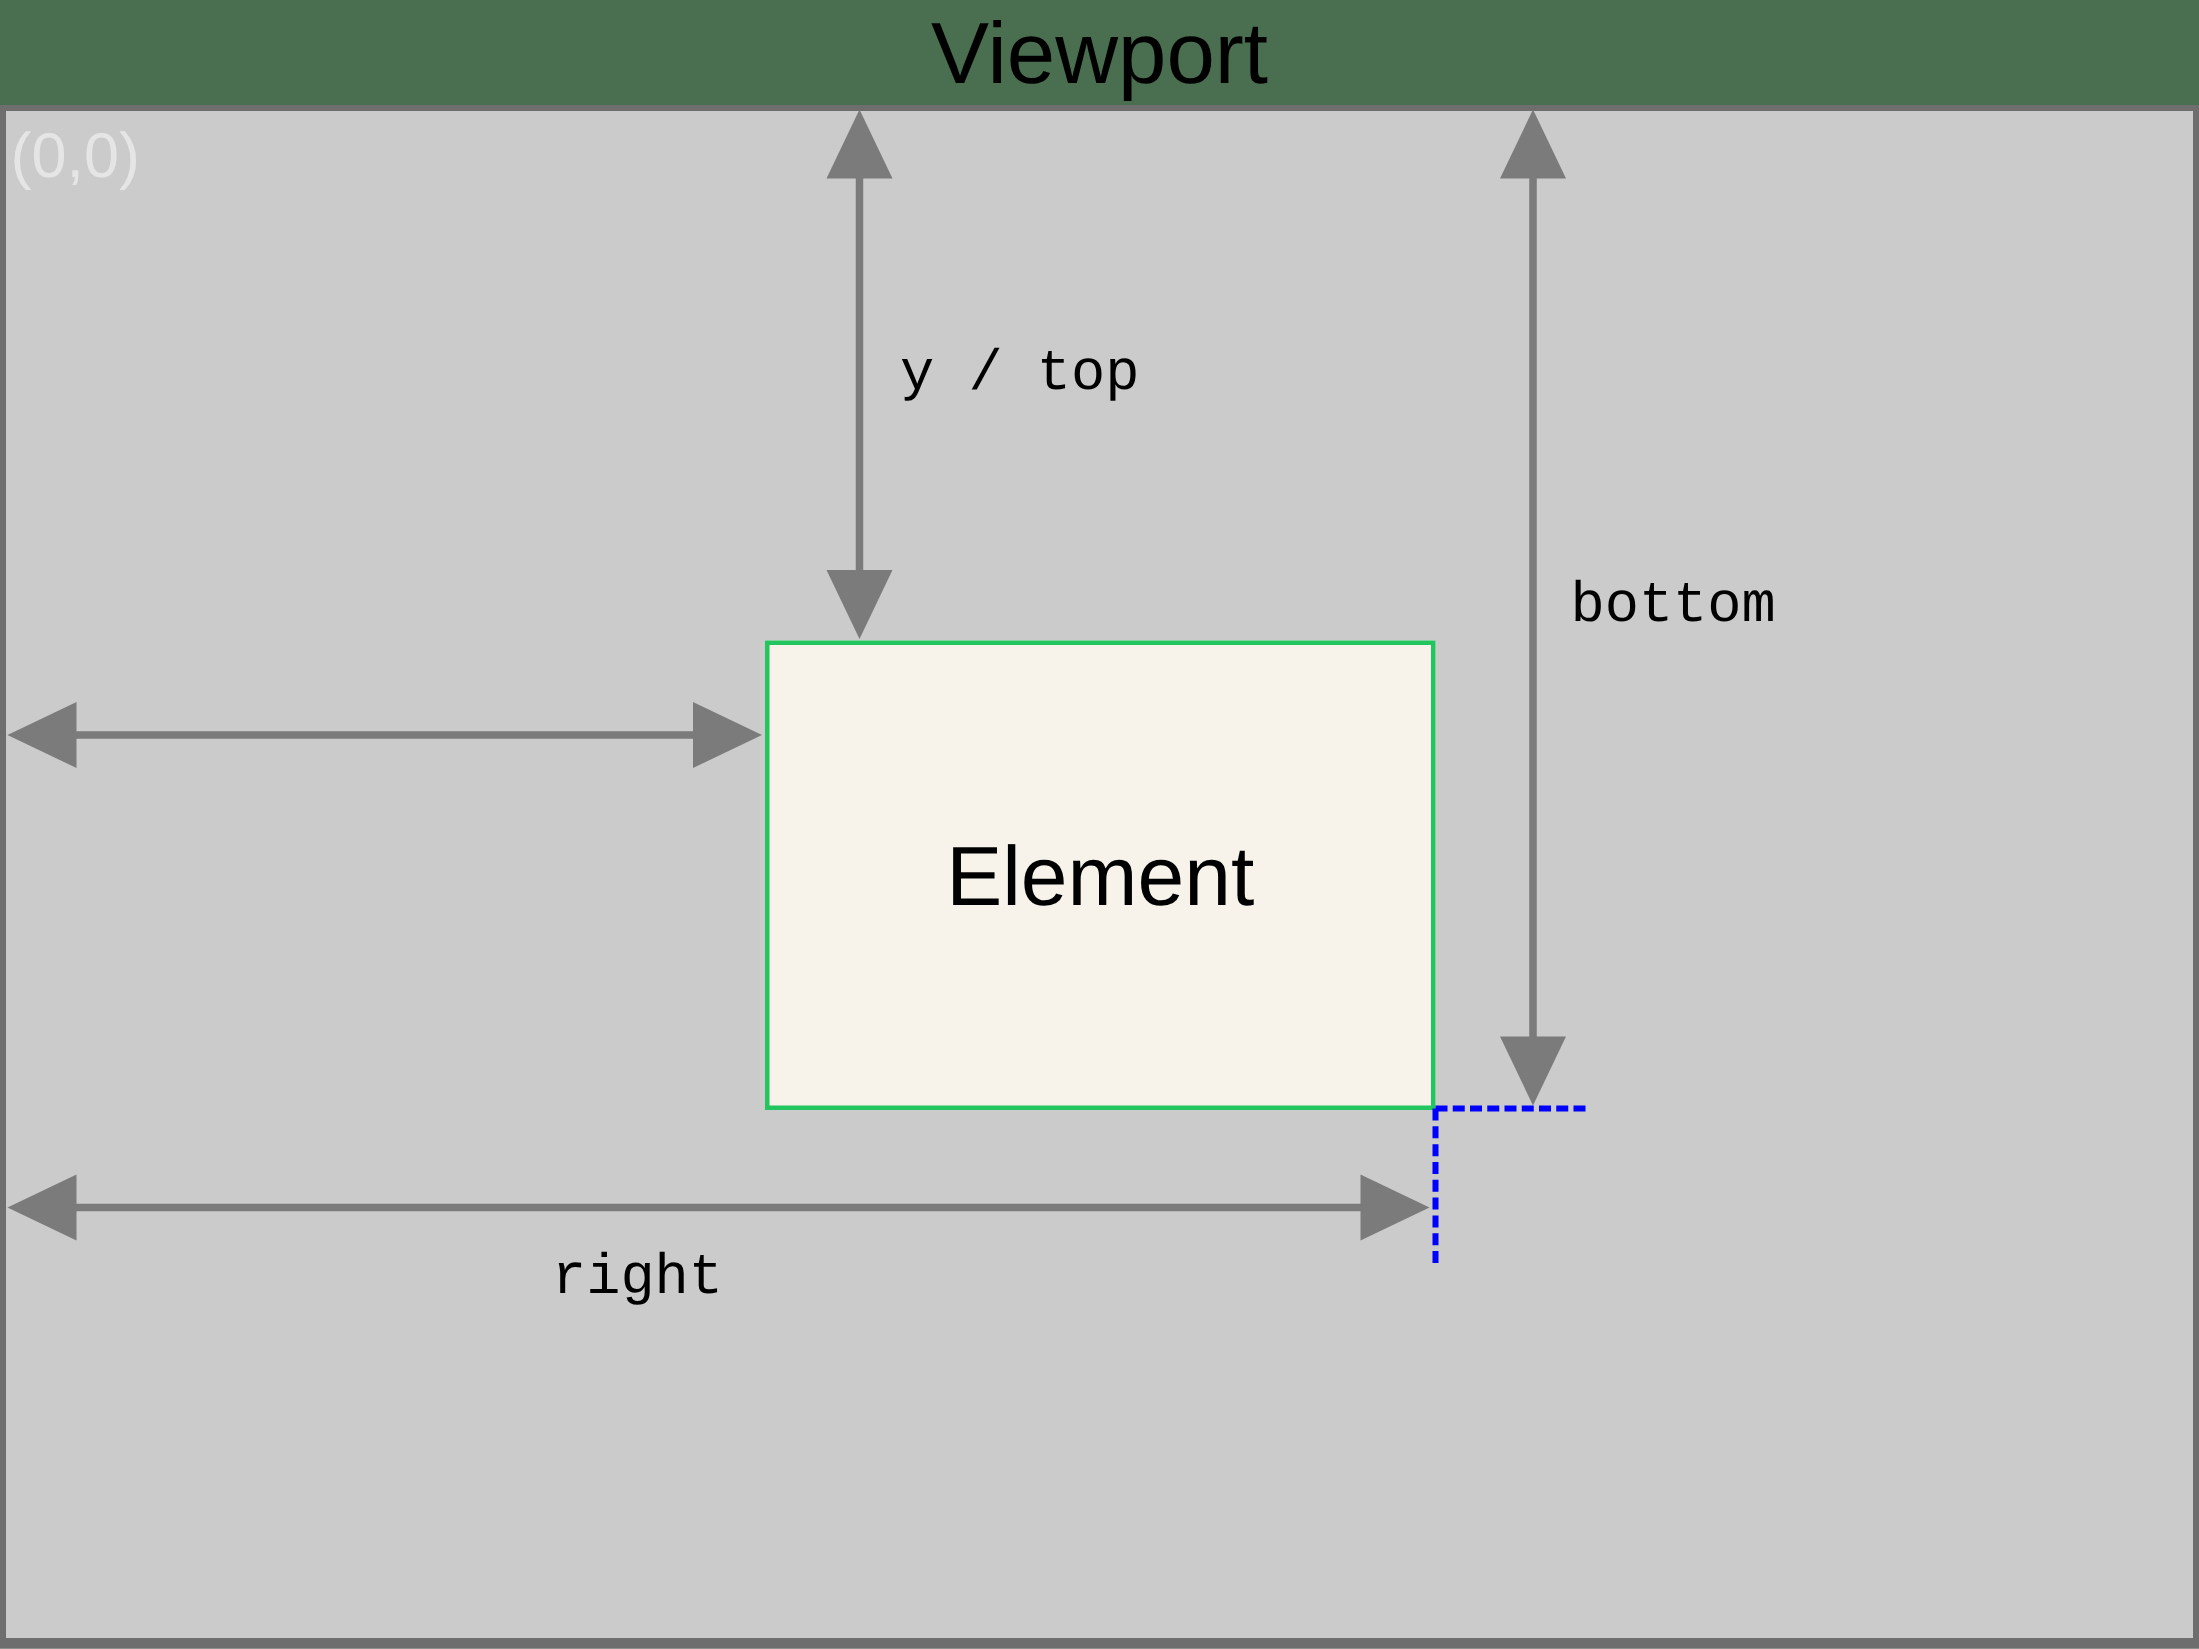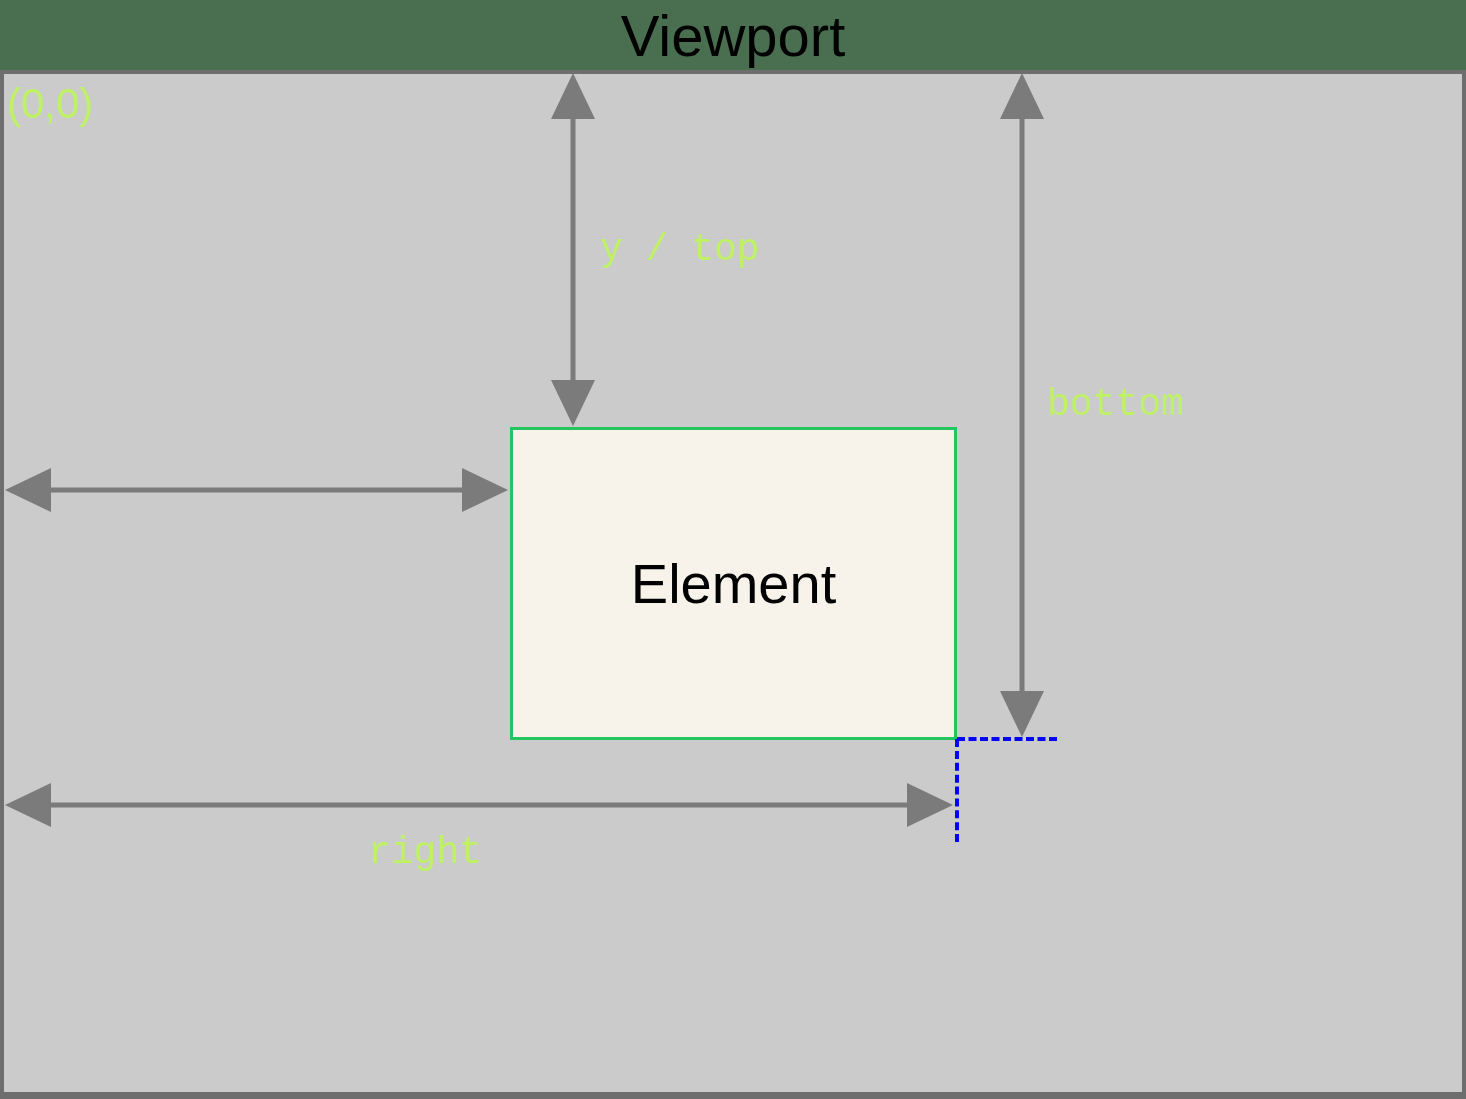--- a/index.html
+++ b/index.html
@@ -23,38 +23,38 @@
   .viewport {
     position: absolute; left: 0; top: 70px; width: 1466px; height: 1029px;
     background: #cbcbcb;
     border: 4px solid #6e6e6e;
     border-bottom-width: 7px;
     box-sizing: border-box;
   }
 
   .origin {
     position: absolute; left: 7px; top: 80px;
-    font-size: 42px; color: #bef264;
+    font-size: 42px; color: #e5e5e5;
   }
 
   
   .element {
     position: absolute; left: 510px; top: 427px; width: 447px; height: 313px;
     background: #f7f3eb;
     border: 3px solid #22c55e;
     box-sizing: border-box;
     display: flex; align-items: center; justify-content: center;
     font-size: 56px; color: #000;
   }
 
   
   .mono {
     position: absolute;
     font-family: "Liberation Mono", "DejaVu Sans Mono", monospace;
-    font-size: 38px; color: #bef264;
+    font-size: 38px; color: #000000;
     white-space: pre;
   }
 
   
   .varrow { position: absolute; width: 44px; }
   .varrow .shaft {
     position: absolute; left: 50%; transform: translateX(-50%);
     top: 38px; bottom: 38px; width: 5px; background: #7b7b7b;
   }
   .varrow .head-up {

